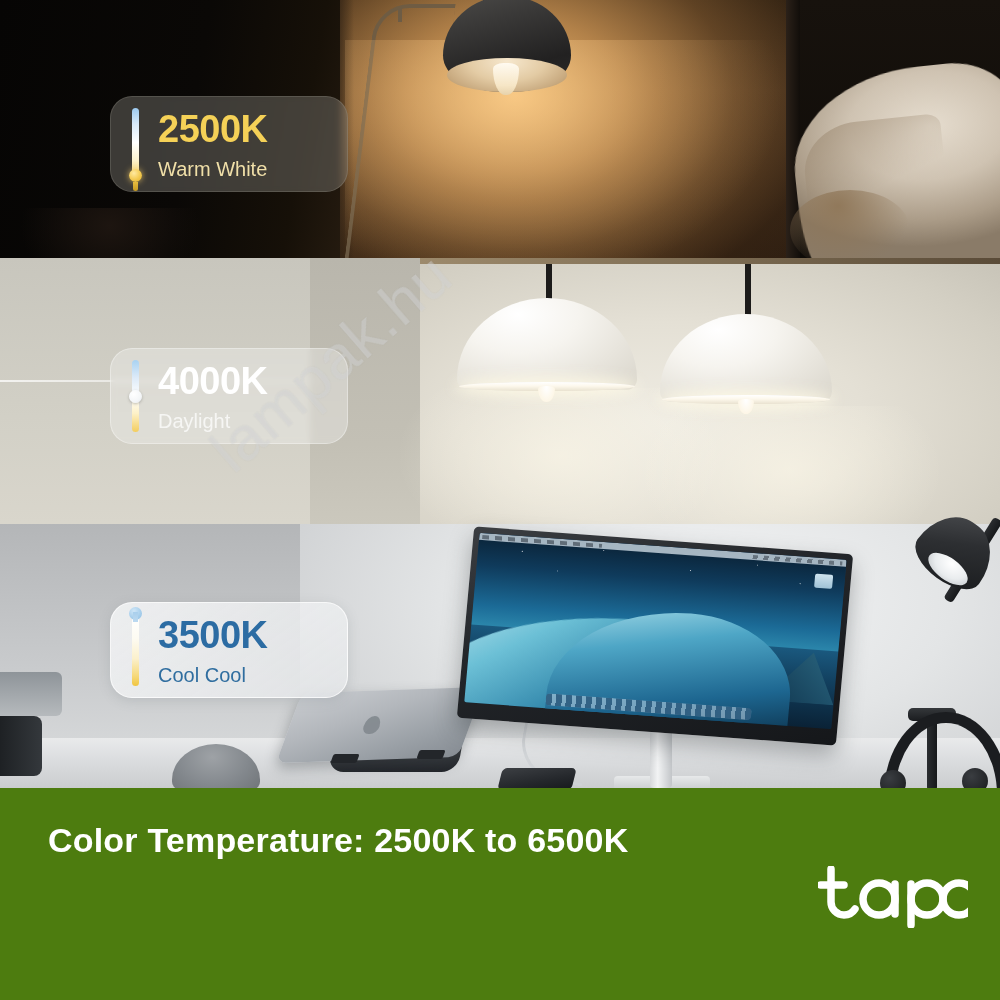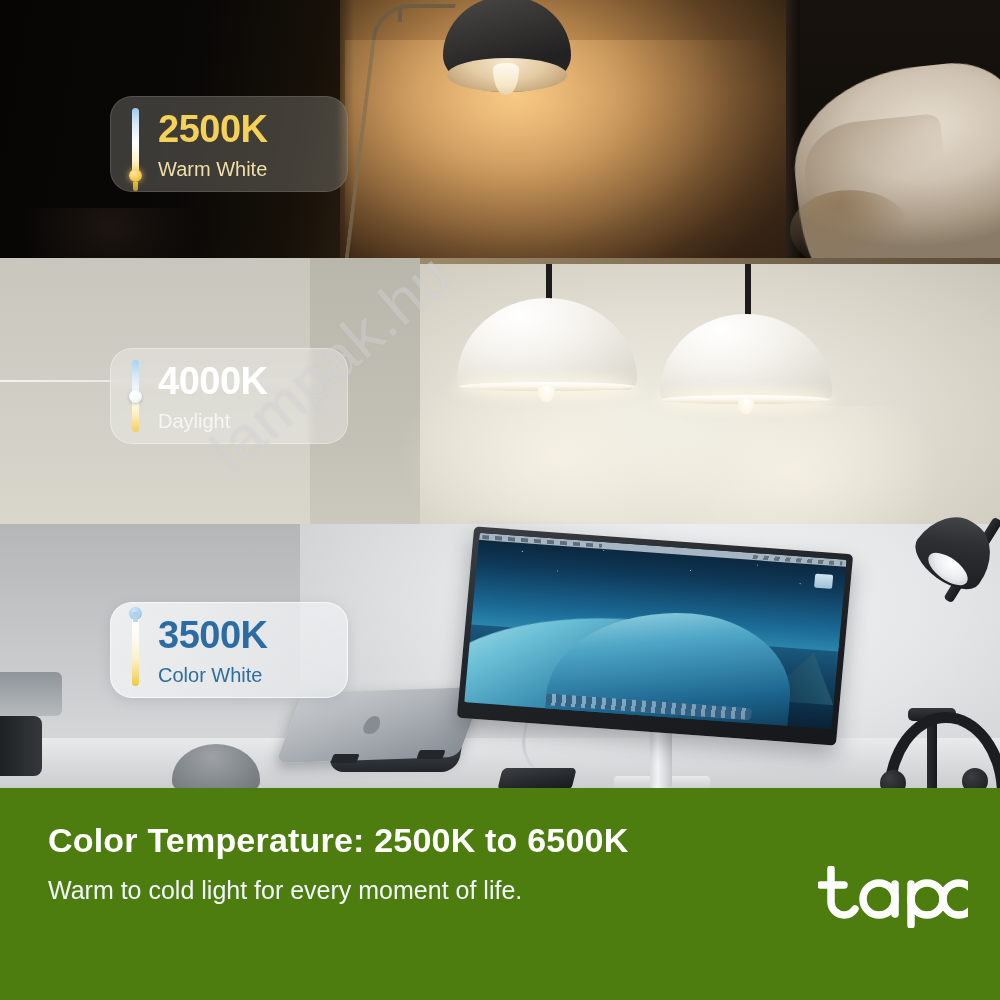--- a/index.html
+++ b/index.html
@@ -665,29 +665,28 @@
 
   <div class="badge" id="badge-cool">
     <div class="badge-slider">
       <div class="badge-track"></div>
       <div class="badge-knob">
         <div class="badge-knob-stem"></div>
       </div>
     </div>
     <div class="badge-text" style="margin-left:16px;">
       <div class="badge-kelvin">3500K</div>
-      <div class="badge-label">Color White</div>
+      <div class="badge-label">Cool Cool</div>
     </div>
   </div>
 
   <div id="watermark">lampak.hu</div>
 
   <div id="banner">
     <div id="banner-title">Color Temperature: 2500K to 6500K</div>
-    <div id="banner-sub">Warm to cold light for every moment of life.</div>
   </div>
 
   <svg id="tapo-logo" viewBox="0 0 300 124" aria-hidden="true">
     <g fill="none" stroke="#ffffff" stroke-width="15" stroke-linecap="round">
 
       <path d="M26 6 L26 72 a26 26 0 0 0 26 26 a26 26 0 0 0 22 -12"></path>
       <path d="M5 38 L52 38"></path>
 
       <circle cx="122" cy="66" r="32"></circle>
       <path d="M154 36 L154 96"></path>

